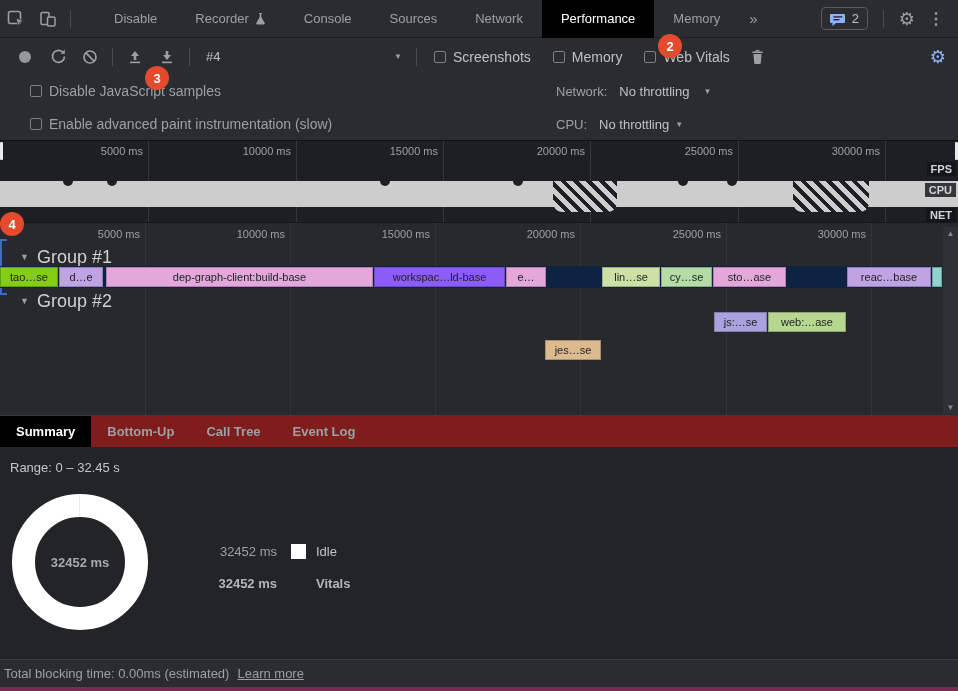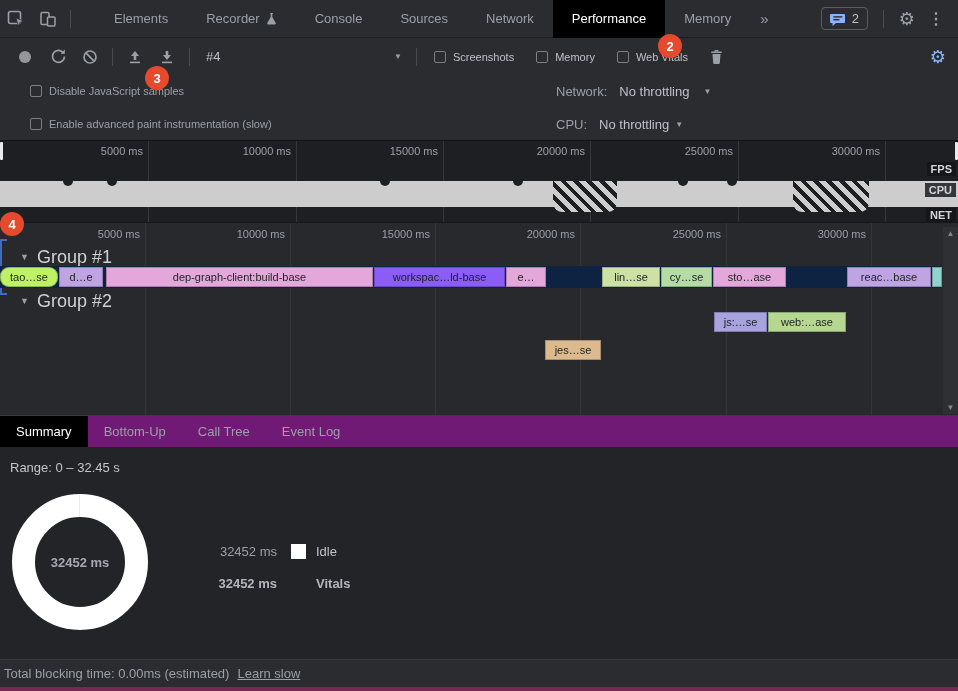--- a/index.html
+++ b/index.html
@@ -21,21 +21,21 @@
   #tabbar-right { margin-left:auto; display:flex; align-items:center; gap:9px; padding-right:10px; }
   #messages-chip { display:flex; align-items:center; gap:6px; border:1px solid #5a5b5e; border-radius:4px; padding:3px 8px; cursor:pointer; }
   #messages-count { color:#bdc1c6; font-size:13px; }
   .gear { color:#9aa0a6; font-size:18px; line-height:1; cursor:pointer; }
   .dots { color:#9aa0a6; font-size:16px; font-weight:bold; cursor:pointer; padding:0 4px; }
   
   #toolbar2 { top:38px; height:37px; padding-left:8px; }
   #record-btn { width:12px; height:12px; border-radius:50%; background:#95979a; margin:0 11px; cursor:pointer; }
   #session-select { width:196px; display:flex; align-items:center; justify-content:space-between; color:#bdc1c6; font-size:13px; margin:0 8px 0 10px; cursor:pointer; }
   .dd-arrow { font-size:8px; color:#9aa0a6; }
-  .cb-item { display:flex; align-items:center; gap:7px; margin:0 11px; color:#bdc1c6; font-size:11px; cursor:pointer; }
+  .cb-item { display:flex; align-items:center; gap:7px; margin:0 11px; color:#bdc1c6; font-size:14px; cursor:pointer; }
   .cb { width:12px; height:12px; border:1px solid #7d7f82; border-radius:2px; background:transparent; flex:0 0 auto; }
   #capture-gear { margin-left:auto; margin-right:12px; color:#8ab4f8; font-size:18px; cursor:pointer; }
   
   #settings { top:75px; height:65px; background:#2b2c2f; position:absolute; left:0; width:958px; }
   .settings-row { position:absolute; left:0; width:958px; height:32px; display:flex; align-items:center; }
   .settings-row .cb-item { margin-left:10px; color:#9aa0a6;padding-left:20px; }
   .throttle { position:absolute; left:556px; display:flex; align-items:center; font-size:13px; color:#9aa0a6; }
   .throttle .val { color:#bdc1c6; margin-left:12px; cursor:pointer; }
   .throttle .dd-arrow { margin-left:14px; cursor:pointer; }
   
@@ -54,21 +54,21 @@
   .group-header { position:absolute; left:0; display:flex; align-items:center; gap:8px; height:18px; cursor:pointer; }
   .group-header .tri { color:#9aa0a6; font-size:9px; margin-left:20px; }
   .group-header .gl { color:#cfd2d5; font-size:18px; }
   .track { position:absolute; left:0; width:942px; height:22px; }
   .track.navy { background:#0e2342; }
   .fbar { position:absolute; top:1px; height:20px; display:flex; align-items:center; justify-content:center; overflow:hidden; font-size:11px; color:#1e2021; white-space:nowrap; box-shadow:inset 0 0 0 1px rgba(10,15,30,0.25); cursor:pointer; }
   #flame-bracket { position:absolute; left:0; top:16px; width:7px; height:56px; border-left:2px solid #3f6bc2; border-top:2px solid #3f6bc2; border-bottom:2px solid #3f6bc2; }
   #flame-scrollbar { position:absolute; right:0; top:4px; bottom:1px; width:15px; background:#2f3033; display:flex; flex-direction:column; justify-content:space-between; align-items:center; padding:2px 0; cursor:pointer; }
   .sb-arrow { color:#85888c; font-size:8px; }
   
-  #bottom-tabs { top:416px; height:31px; background:#701a75; }
+  #bottom-tabs { top:416px; height:31px; background:#7f1d1d;font-weight:bold; }
   .btab { display:flex; align-items:center; height:31px; padding:0 16px; font-size:13px; color:#9aa0a6; cursor:pointer; }
   .btab.selected { background:#000; color:#fff; }
   
   #summary { position:absolute; top:447px; left:0; width:958px; height:212px; background:#232428; }
   #range-label { position:absolute; left:10px; top:13px; font-size:13px; color:#c3c6c9; }
   #donut { position:absolute; left:12px; top:47px; width:136px; height:136px; border:23px solid #ffffff; border-radius:50%; }
   #donut-tick { position:absolute; left:79px; top:48px; width:1px; height:22px; background:#dcdcdc; opacity:0.55; }
   #donut-center { position:absolute; left:12px; top:47px; width:136px; height:136px; display:flex; align-items:center; justify-content:center; font-size:13px; font-weight:bold; color:#a6aaae; }
   #legend { position:absolute; left:207px; top:88px; }
   .legend-row { display:flex; align-items:center; height:32px; font-size:13px; }
@@ -99,21 +99,21 @@
     </span>
     <span class="tool-icon">
       <svg width="18" height="18" viewBox="0 0 18 18">
           <rect x="2" y="2.5" width="8" height="12" rx="1.2" fill="none" stroke="#9aa0a6" stroke-width="1.5"></rect>
           <rect x="8.5" y="7" width="7.5" height="9" rx="1.2" fill="#2b2c2f" stroke="#9aa0a6" stroke-width="1.5"></rect>
         </svg>
     </span>
     <span class="vdiv"></span>
     <div id="tabs">
         <div class="tab">
-          <span>Elements</span>
+          <span>Disable</span>
         </div>
         <div class="tab">
           <span>Recorder</span>
           <span>
             <svg width="11" height="13" viewBox="0 0 11 13">
               <path d="M4 1 h3 v0.8 h-0.7 v3.2 l3.4 6 a1 1 0 0 1 -0.9 1.5 h-6.6 a1 1 0 0 1 -0.9 -1.5 l3.4 -6 v-3.2 h-0.7 z" fill="#9aa0a6"></path>
             </svg>
           </span>
         </div>
         <div class="tab">
@@ -275,21 +275,21 @@
       <div class="ruler-label" style="left: 575px; top: 5px;">20000 ms</div>
       <div class="fl-grid" style="left: 726px;"></div>
       <div class="ruler-label" style="left: 721px; top: 5px;">25000 ms</div>
       <div class="fl-grid" style="left: 871px;"></div>
       <div class="ruler-label" style="left: 866px; top: 5px;">30000 ms</div>
       <div class="group-header" style="top: 25px;">
         <span class="tri">▼</span>
         <span class="gl">Group #1</span>
       </div>
       <div class="track navy" style="top: 43px;">
-        <div class="fbar" style="left: 0px; width: 58px; background: #bef264; border-radius: 9px;">tao…se</div>
+        <div class="fbar" style="left: 0px; width: 58px; background: #84cc16;">tao…se</div>
         <div class="fbar" style="left: 59px; width: 44px; background: rgb(192, 163, 227);">d…e</div>
         <div class="fbar" style="left: 106px; width: 267px; background: rgb(227, 167, 218);">dep-graph-client:build-base</div>
         <div class="fbar" style="left: 374px; width: 131px; background: #8b5cf6;">workspac…ld-base</div>
         <div class="fbar" style="left: 506px; width: 40px; background: rgb(227, 167, 218);">e…</div>
         <div class="fbar" style="left: 602px; width: 58px; background: rgb(205, 225, 164);">lin…se</div>
         <div class="fbar" style="left: 661px; width: 51px; background: rgb(180, 220, 164);">cy…se</div>
         <div class="fbar" style="left: 713px; width: 73px; background: rgb(227, 167, 218);">sto…ase</div>
         <div class="fbar" style="left: 847px; width: 84px; background: rgb(192, 163, 227);">reac…base</div>
         <div class="fbar" style="left: 932px; width: 10px; background: rgb(143, 211, 204);"></div>
       </div>
@@ -325,21 +325,21 @@
         <div class="legend-row bold">
           <span class="lv">32452 ms</span>
           <span class="sw"></span>
           <span class="ll">Vitals</span>
         </div>
       </div>
   </div>
 
   <div class="bar-row" id="footer">
     <span>Total blocking time: 0.00ms (estimated)</span>
-    <a>Learn slow</a>
+    <a>Learn more</a>
   </div>
   <div id="purple-strip"></div>
 
   <div class="badge" style="left:658px; top:34px;">2</div>
   <div class="badge" style="left:145px; top:66px;">3</div>
   <div class="badge" style="left:0px; top:212px;">4</div>
 
 </div>
 
 </body></html>

